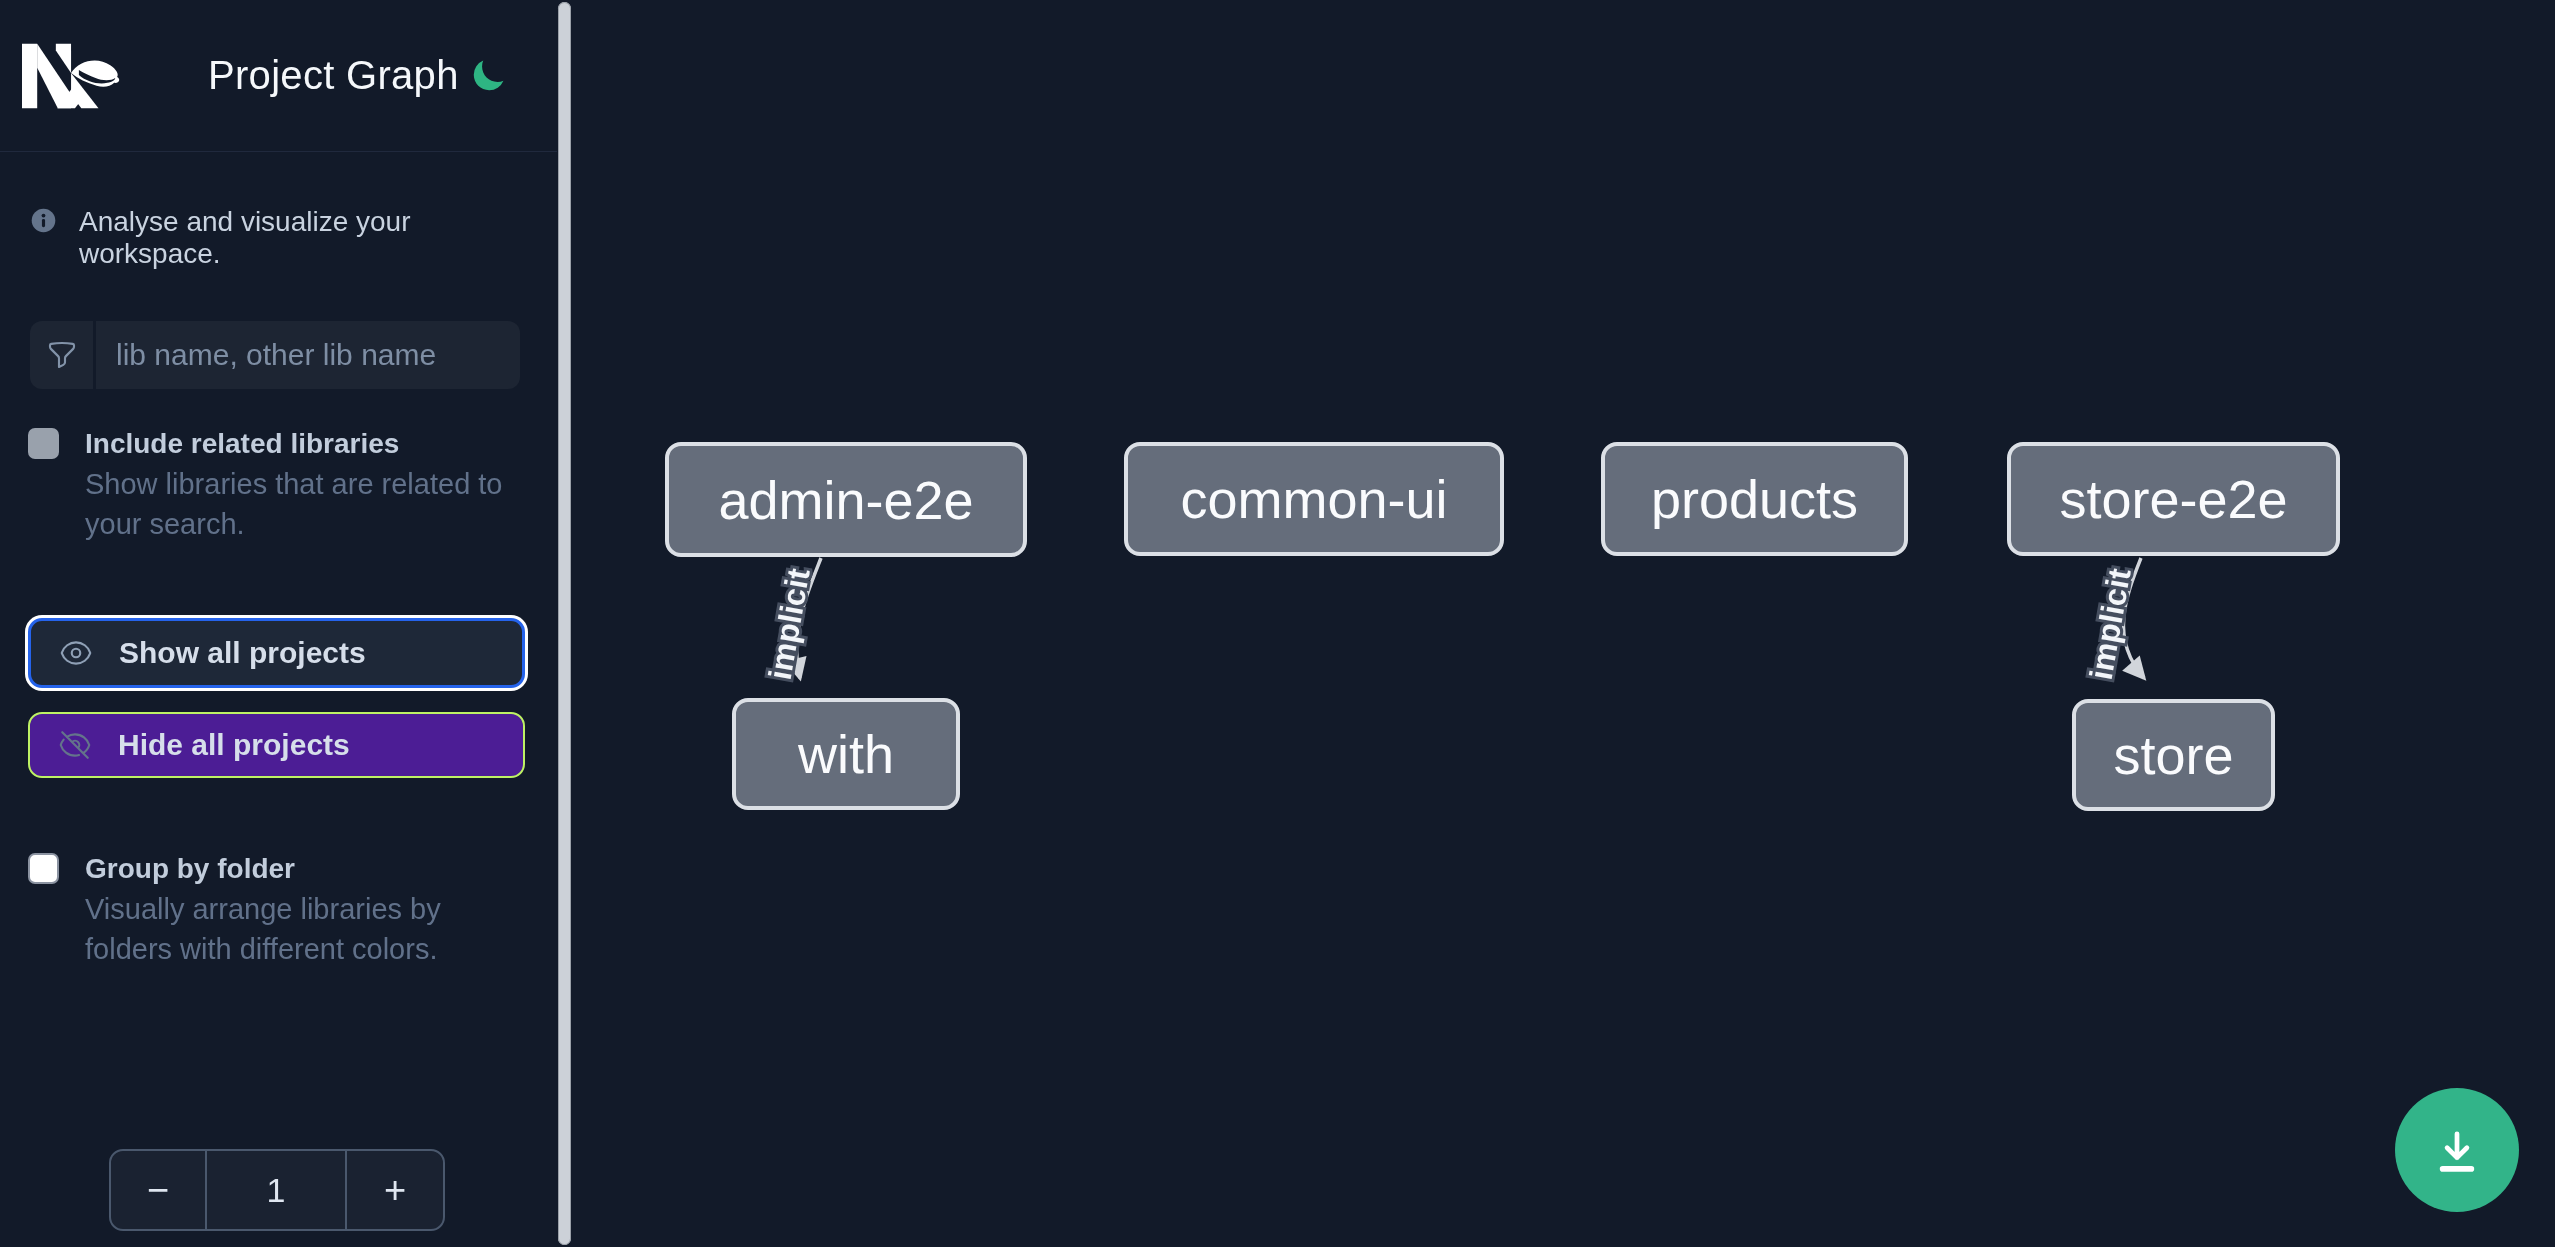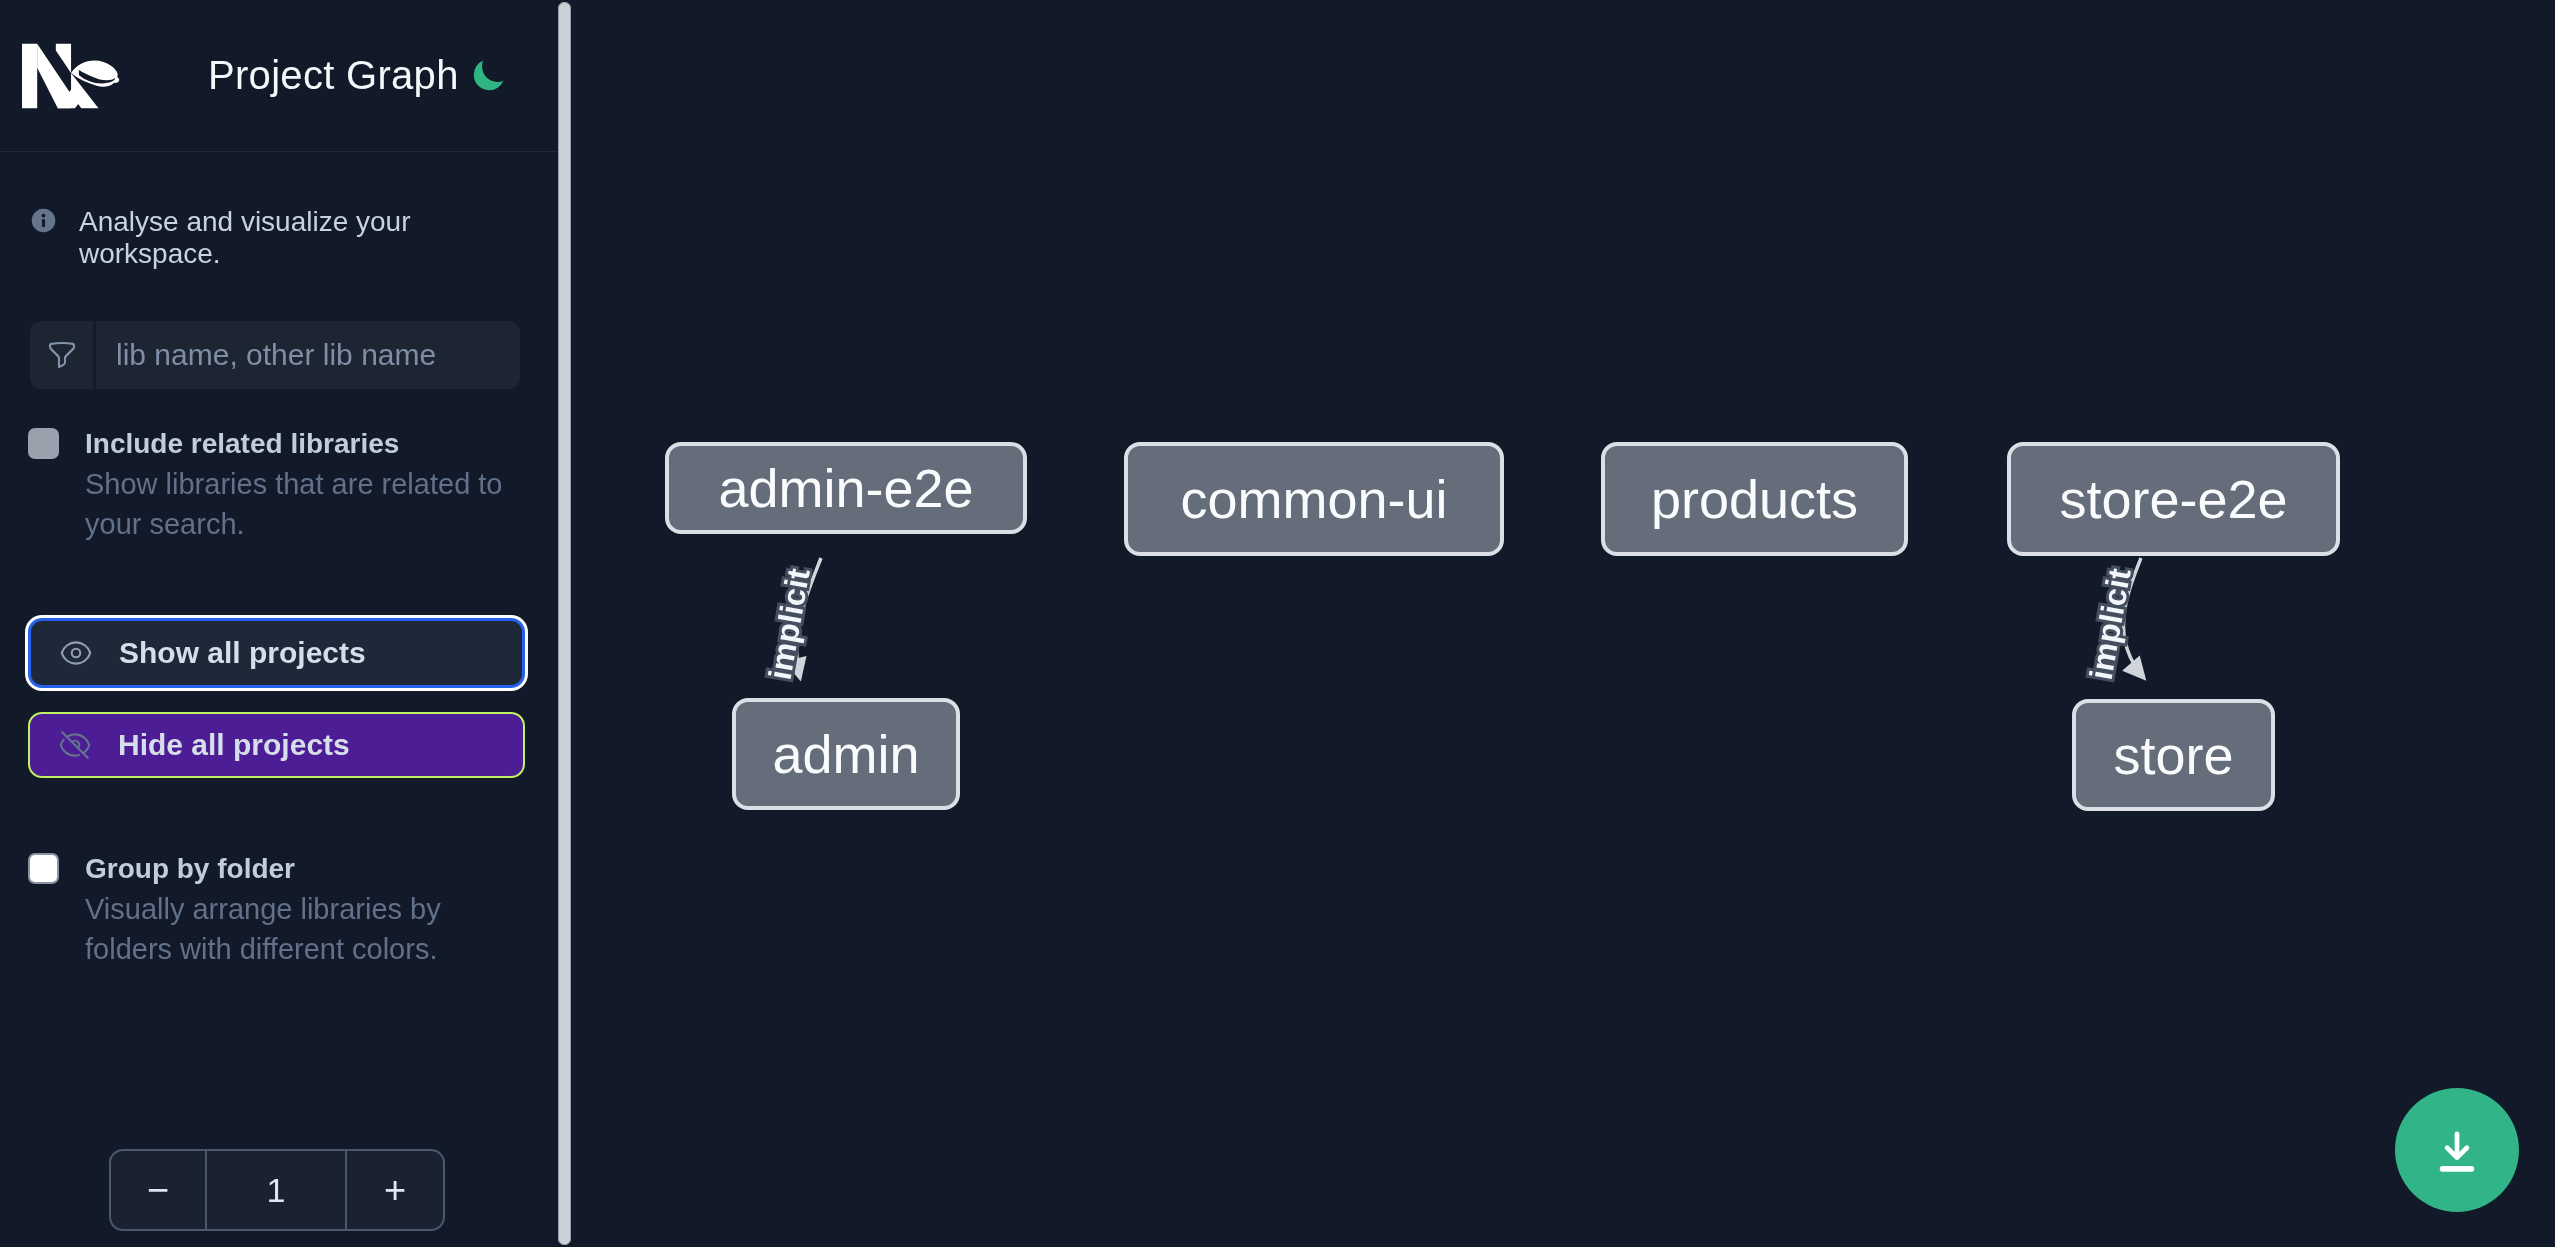--- a/index.html
+++ b/index.html
@@ -62,21 +62,21 @@
   
   .canvas { position:absolute; left:574px; top:0; right:0; bottom:0; }
   .edges { position:absolute; left:0; top:0; width:2555px; height:1247px; pointer-events:none; }
   .edge { fill:none; stroke:#d1d5db; stroke-width:3.5px; }
   .edge-label { font-size:32px; font-weight:700; fill:#f3f6fa; stroke:#454e5f; stroke-width:6px;
                 paint-order:stroke; font-family:"Liberation Sans", sans-serif; }
 
   .node { position:absolute; background:#656d7b; border:4px solid #dce0e6; border-radius:16px;
           display:flex; align-items:center; justify-content:center; color:#fafbfd;
           font-size:54px; cursor:pointer; white-space:nowrap; }
-  #node-admin-e2e { left:665px;  top:442px; width:362px; height:92px; }
+  #node-admin-e2e { left:665px;  top:442px; width:362px; height:115px; }
   #node-common-ui { left:1124px; top:442px; width:380px; height:114px; }
   #node-products  { left:1601px; top:442px; width:307px; height:114px; }
   #node-store-e2e { left:2007px; top:442px; width:333px; height:114px; }
   #node-admin     { left:732px;  top:698px; width:228px; height:112px; }
   #node-store     { left:2072px; top:699px; width:203px; height:112px; }
 
   .fab { position:absolute; left:2395px; top:1088px; width:124px; height:124px; border-radius:50%;
          background:#32b489; border:none; display:flex; align-items:center; justify-content:center;
          cursor:pointer; }
 </style>
@@ -189,21 +189,21 @@
 <div class="node" id="node-common-ui">
   <span>common-ui</span>
 </div>
 <div class="node" id="node-products">
   <span>products</span>
 </div>
 <div class="node" id="node-store-e2e">
   <span>store-e2e</span>
 </div>
 <div class="node" id="node-admin">
-  <span>admin</span>
+  <span>with</span>
 </div>
 <div class="node" id="node-store">
   <span>store</span>
 </div>
 
 <button class="fab">
   <svg viewBox="0 0 24 24" width="54" height="54" fill="none" stroke="#ffffff" stroke-linecap="round" stroke-linejoin="round">
     <path d="M12 4.8v10.6m0 0l-4.4-4.4m4.4 4.4l4.4-4.4" stroke-width="2.1"></path>
     <path d="M5.6 20.4h12.8" stroke-width="2.5"></path>
   </svg>

